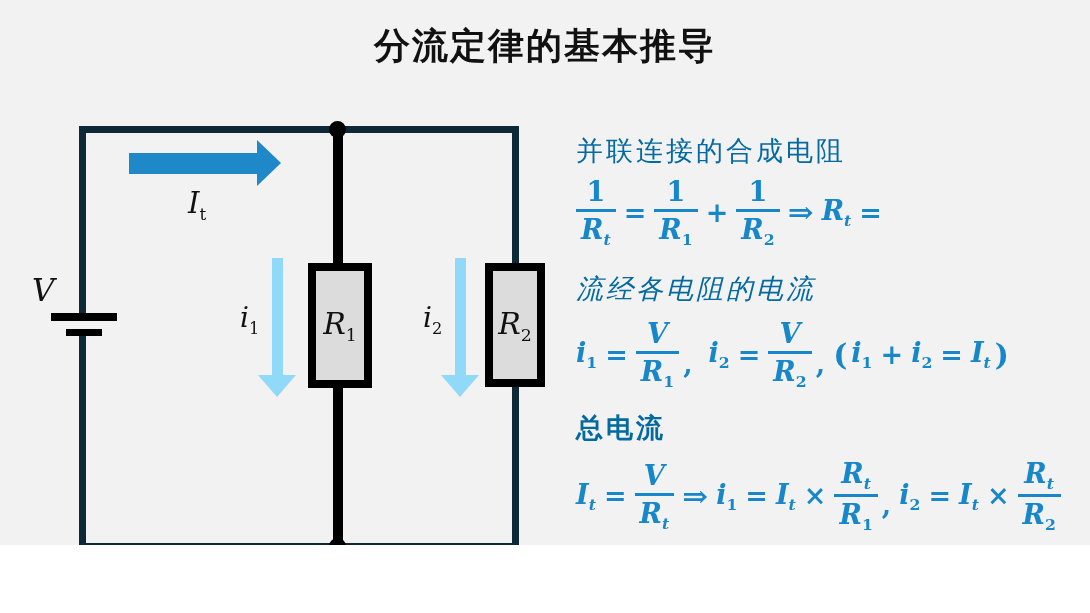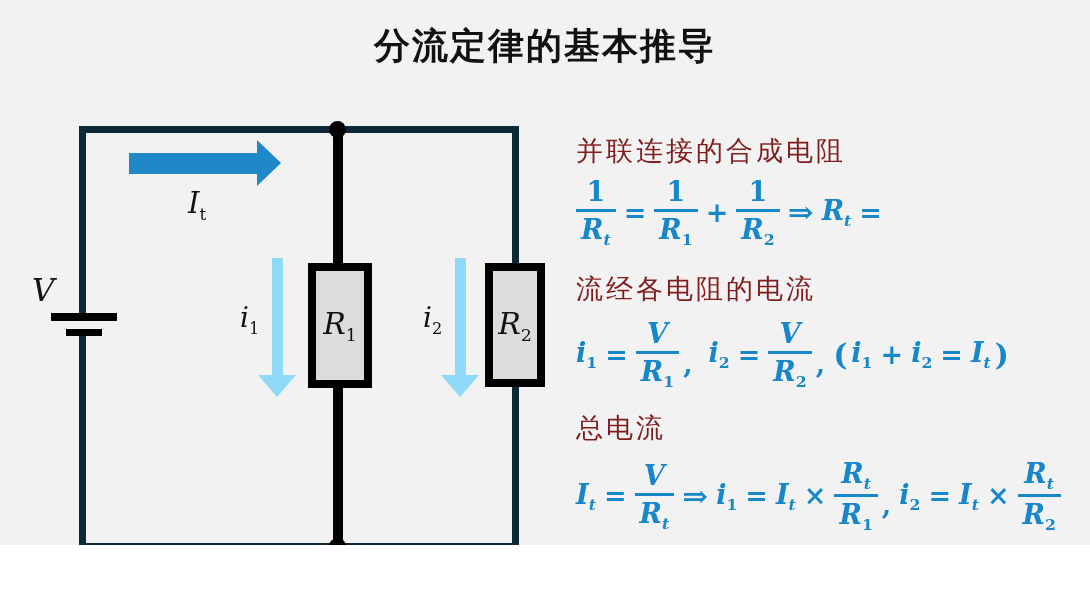--- a/index.html
+++ b/index.html
@@ -47,21 +47,21 @@
   }
   .shaft{position:absolute;width:11px;height:119px;top:258px;background:#90d9f8;}
   .head-down{
     position:absolute;top:375px;width:0;height:0;
     border-left:19px solid transparent;border-right:19px solid transparent;
     border-top:22px solid #90d9f8;
   }
 
   
   .sec-heading{
-    position:absolute;font-size:27px;color:#7f1d1d;letter-spacing:3px;white-space:nowrap;
+    position:absolute;font-size:27px;color:#0369a1;letter-spacing:3px;white-space:nowrap;
   }
   .formula{
     position:absolute;display:flex;align-items:center;gap:8px;
     color:#1787c9;
     font-family:"DejaVu Serif",serif;font-style:italic;font-weight:bold;
     font-size:27px;white-space:nowrap;
   }
   .formula sub{font-size:0.58em;line-height:1;}
   .formula sub.sd{font-style:normal;}
   .up{font-style:normal;}
@@ -128,21 +128,21 @@
     <span class="up">+</span>
     <span class="frac">
       <span class="num up">1</span>
       <span class="den"><span>R</span><sub class="sd">2</sub></span>
     </span>
     <span class="imp">⇒</span>
     <span class="tok"><span>R</span><sub>t</sub></span>
     <span class="up">=</span>
   </div>
 
-  <div class="sec-heading" style="left:576px;top:271px;">流经各电阻的电流</div>
+  <div class="sec-heading" style="left:576px;top:271px;font-style:italic;">流经各电阻的电流</div>
 
   <div class="formula" style="left:576px;top:318px;">
     <span class="tok"><span>i</span><sub class="sd">1</sub></span>
     <span class="up">=</span>
     <span class="frac">
       <span class="num">V</span>
       <span class="den"><span>R</span><sub class="sd">1</sub></span>
     </span>
     <span class="comma csp">,</span>
     <span class="tok"><span>i</span><sub class="sd">2</sub></span>
@@ -154,21 +154,21 @@
     <span class="comma">,</span>
     <span class="paren">(</span>
     <span class="tok" style="margin-left:-4px;"><span>i</span><sub class="sd">1</sub></span>
     <span class="up">+</span>
     <span class="tok"><span>i</span><sub class="sd">2</sub></span>
     <span class="up">=</span>
     <span class="tok"><span>I</span><sub>t</sub></span>
     <span class="paren" style="margin-left:-4px;">)</span>
   </div>
 
-  <div class="sec-heading" style="left:576px;top:410px;">总电流</div>
+  <div class="sec-heading" style="left:576px;top:410px;font-weight:bold;">总电流</div>
 
   <div class="formula" style="left:576px;top:458px;">
     <span class="tok"><span>I</span><sub>t</sub></span>
     <span class="up">=</span>
     <span class="frac">
       <span class="num">V</span>
       <span class="den"><span>R</span><sub>t</sub></span>
     </span>
     <span class="imp">⇒</span>
     <span class="tok"><span>i</span><sub class="sd">1</sub></span>

